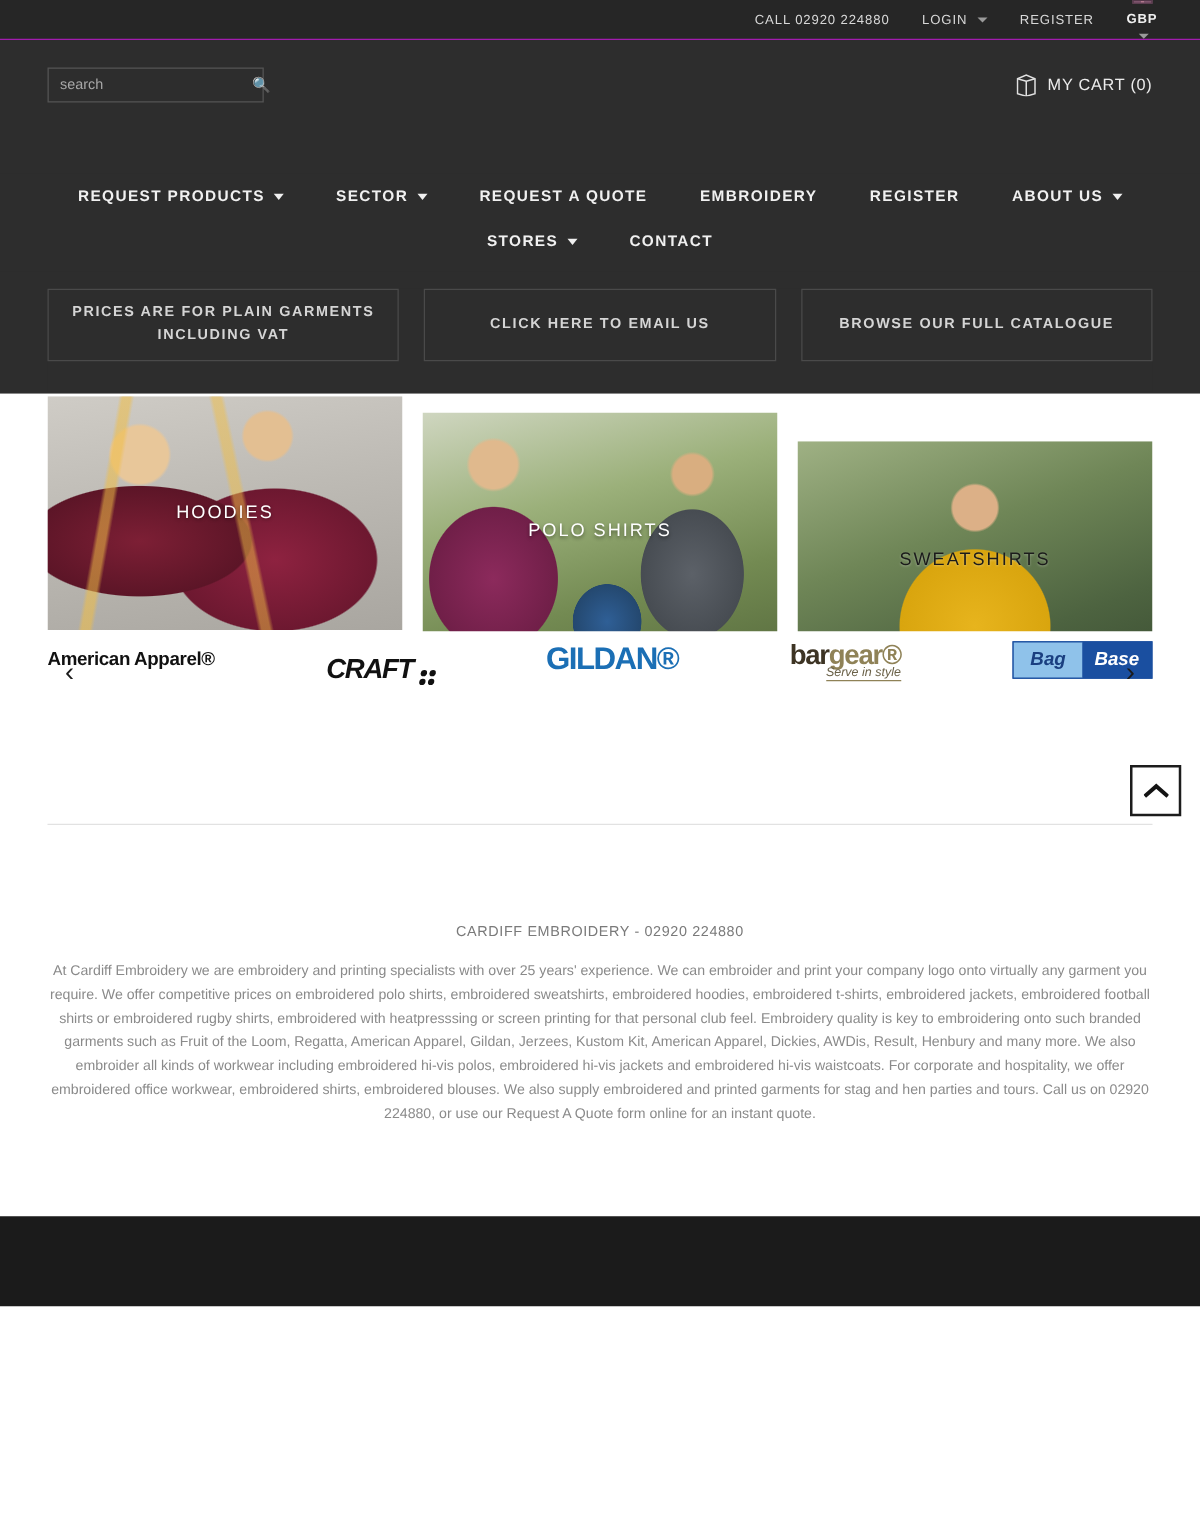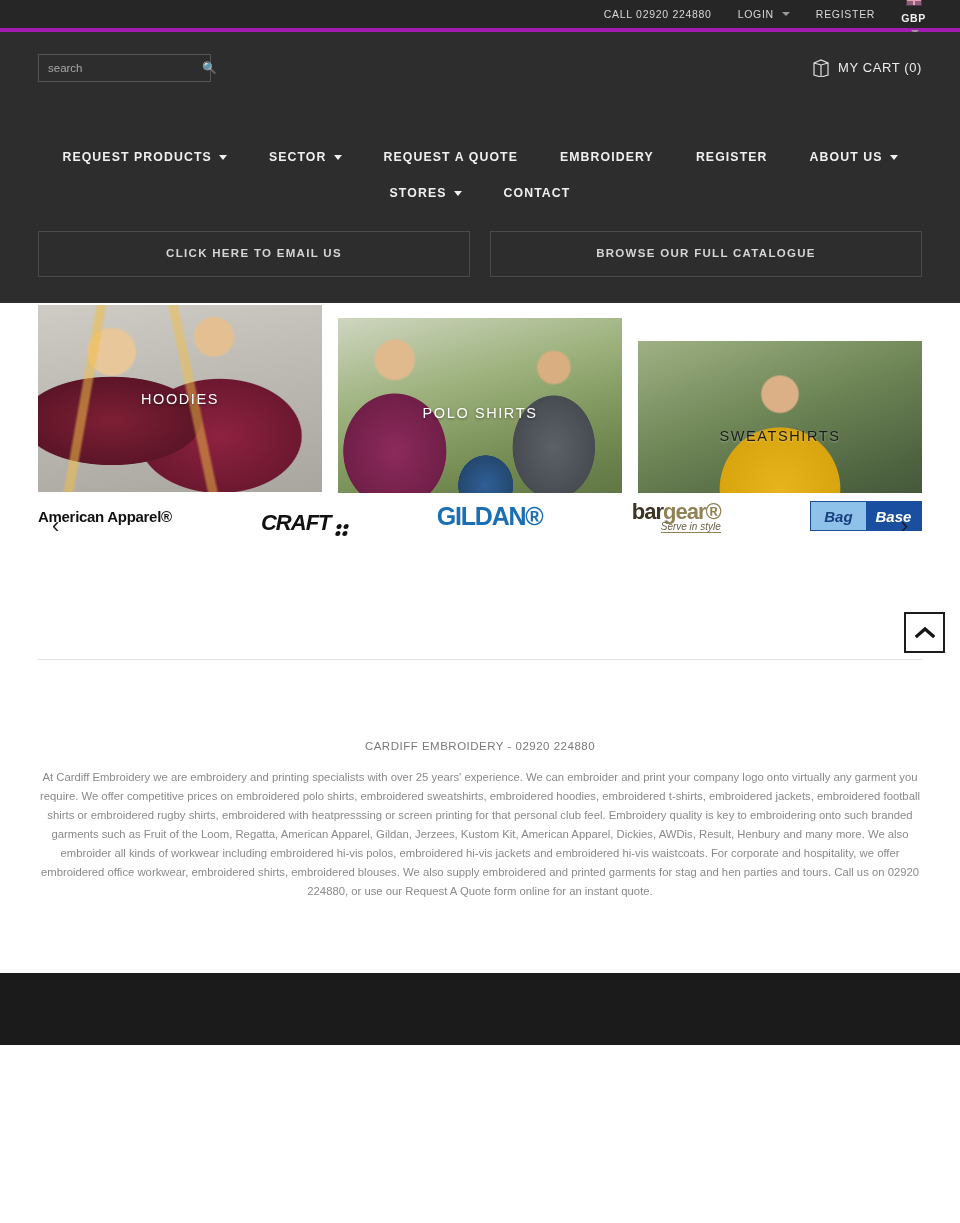--- a/index.html
+++ b/index.html
@@ -9,24 +9,23 @@
     background: #ffffff;
     font-family: "Liberation Sans", sans-serif;
     overflow: hidden;
   }
 
   
   .topbar {
     height: 32px;
     background: #262626;
     display: flex;
-    align-items: center;
     justify-content: flex-end;
     padding-right: 34px;
-    border-bottom: 4px solid #a21caf;
+    border-bottom: 1px solid #a21caf;
   }
   .topbar-item {
     color: #d8d8d8;
     font-size: 10.5px;
     letter-spacing: 0.7px;
     margin-left: 26px;
     display: flex;
     align-items: center;
     gap: 6px;
     cursor: pointer;
@@ -451,20 +450,21 @@
           <span>STORES</span>
           <span class="nav-caret"></span>
         </div>
         <div class="nav-item">
           <span>CONTACT</span>
         </div>
       </div>
     </nav>
 
     <div class="cta-row">
+      <div class="cta cta-tall">PRICES ARE FOR PLAIN GARMENTS INCLUDING VAT</div>
       <div class="cta">CLICK HERE TO EMAIL US</div>
       <div class="cta">BROWSE OUR FULL CATALOGUE</div>
     </div>
   </div>
 
   <div class="slider-section">
     <div class="tiles">
 
       <div class="tile" style="left:0; top:2px; height:187px;">
         <div class="art hoodies-art"></div>

